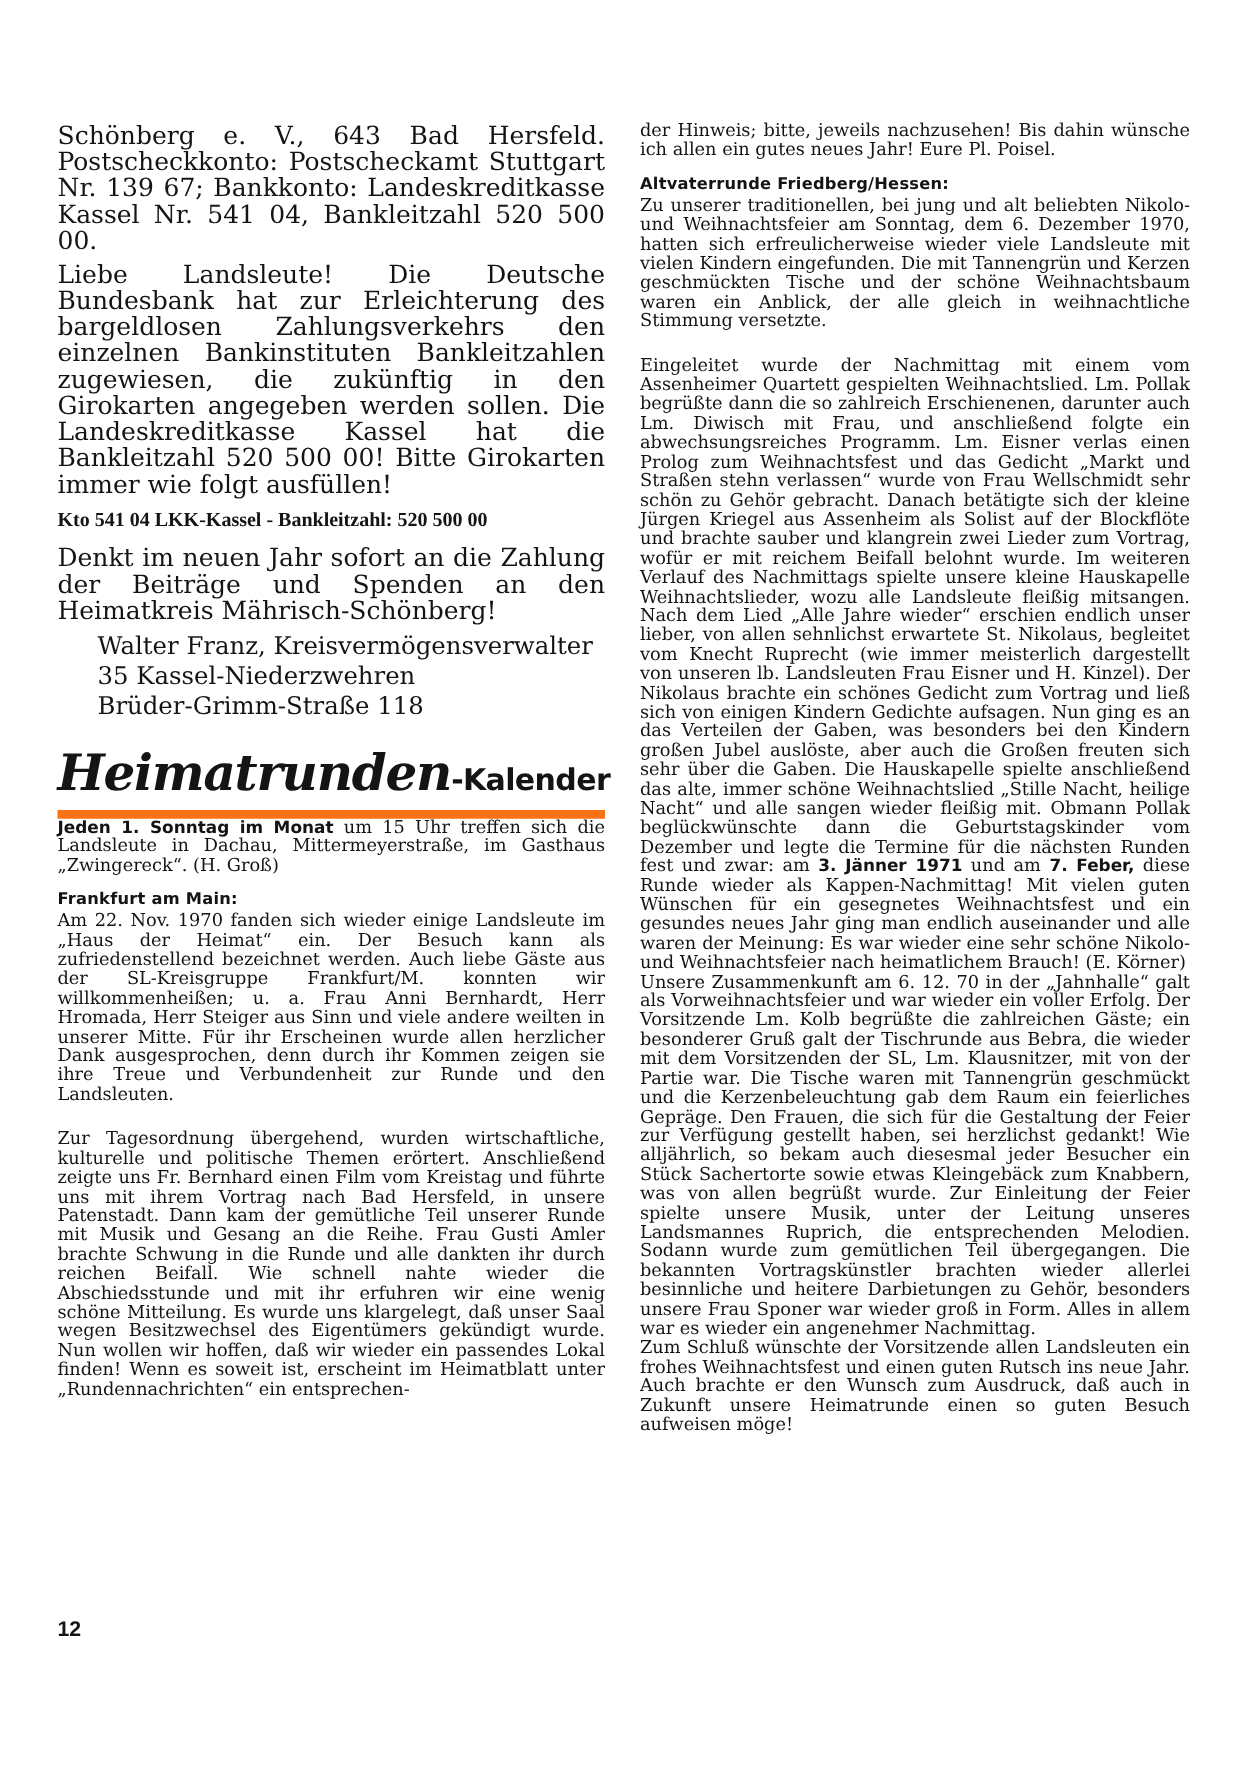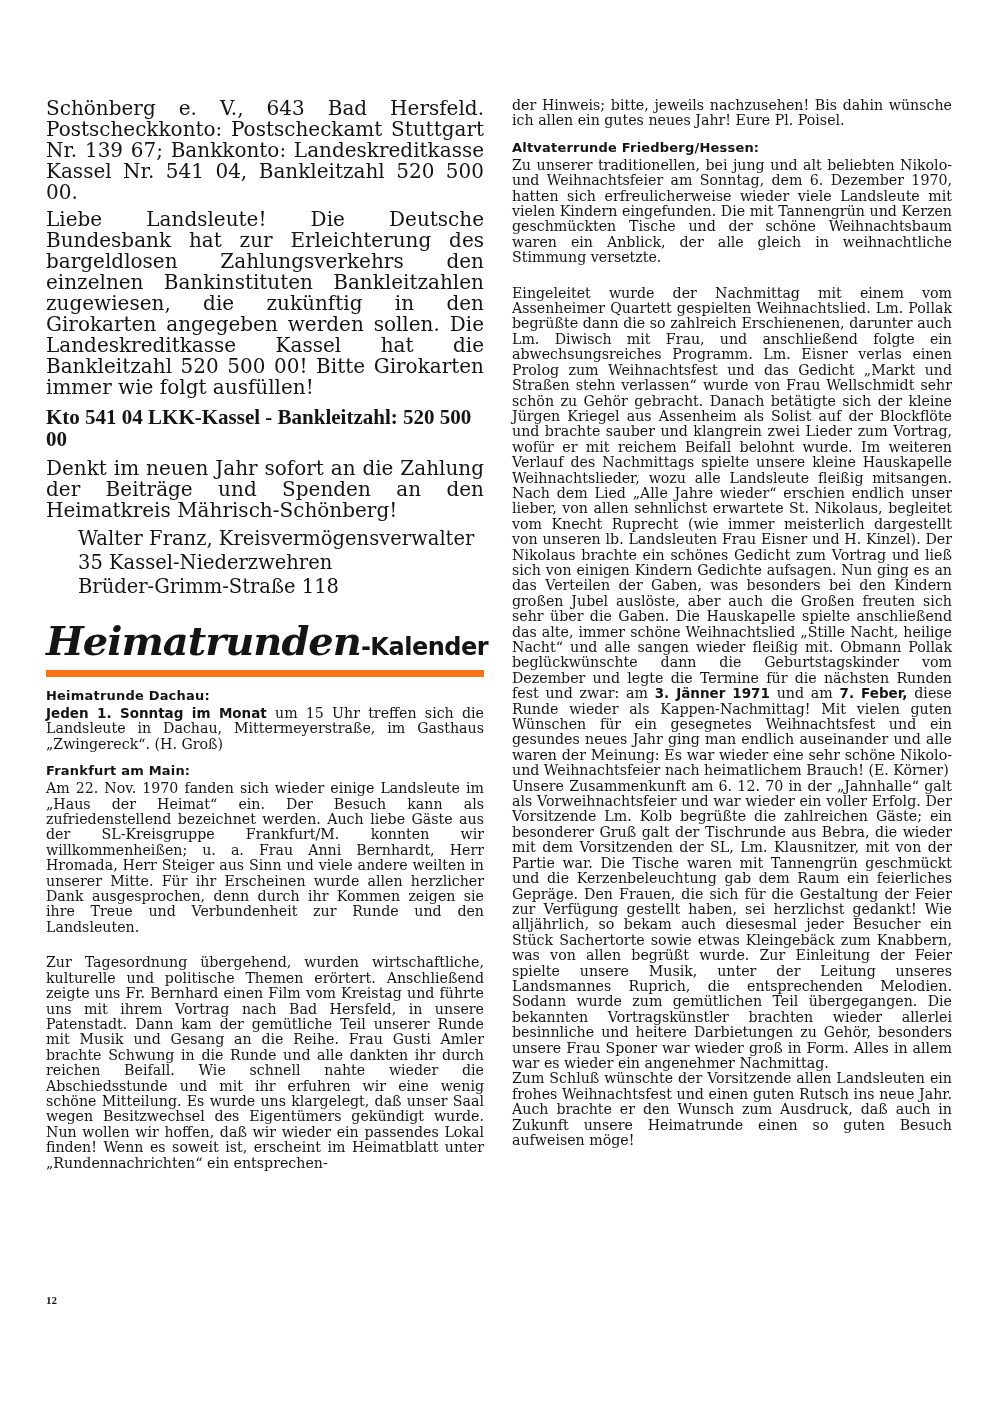--- a/index.html
+++ b/index.html
@@ -2,32 +2,32 @@
 <html><head>
 <meta charset="utf-8">
 <style>
   html, body { margin: 0; padding: 0; background: #ffffff; }
   body { width: 1000px; height: 1413px; position: relative; overflow: hidden; color: #141414; }
   .col { position: absolute; top: 98px; }
   .col-left { left: 46px; width: 438px; }
   .col-right { left: 512px; width: 440px; }
   .serif-lg { font-family: "DejaVu Serif", serif; font-size: 20px; line-height: 21px; text-align: justify; margin: 0; }
   .serif-lg + .serif-lg { margin-top: 6px; }
-  .bold-lg { font-family: "Liberation Serif", serif; font-weight: bold; font-size: 21px; line-height: 22px; margin: 8px 0 8px 0; }
+  .bold-lg { font-family: "Liberation Serif", serif; font-weight: bold; font-size: 16px; line-height: 22px; margin: 8px 0 8px 0; }
   .sig { font-family: "DejaVu Serif", serif; font-size: 19.5px; line-height: 24px; margin: 0 0 0 32px; }
   .sig-block { margin-top: 6px; }
   .masthead { margin-top: 18px; border-bottom: 7px solid #f97316; padding-bottom: 6px; white-space: nowrap; }
   .masthead .script { font-family: "DejaVu Serif", serif; font-style: italic; font-weight: bold; font-size: 40px; letter-spacing: -1px; }
   .masthead .plain { font-family: "DejaVu Sans", sans-serif; font-weight: bold; font-size: 24px; letter-spacing: -0.5px; }
   .hd { font-family: "DejaVu Sans", sans-serif; font-weight: bold; font-size: 13px; line-height: 17px; margin: 10px 0 2px 0; letter-spacing: 0.2px; }
   .hd.first { margin-top: 0; }
   .txt { font-family: "DejaVu Serif", serif; font-size: 14.2px; line-height: 15.4px; text-align: justify; margin: 0; }
   .txt b { font-family: "DejaVu Sans", sans-serif; font-weight: bold; font-size: 13.5px; }
   .txt + .txt { margin-top: 20px; }
-  .pagenum { position: absolute; left: 46px; top: 1294px; font-family: Liberation Serif, serif; font-weight: bold; font-size: 11px; }
+  .pagenum { position: absolute; left: 46px; top: 1294px; font-family: Liberation Sans, sans-serif; font-weight: bold; font-size: 17px; }
 </style>
 </head>
 <body>
 
 <div class="col col-left">
   <p class="serif-lg">Schönberg e. V., 643 Bad Hersfeld. Postscheckkonto: Postscheckamt Stuttgart Nr. 139 67; Bankkonto: Landeskreditkasse Kassel Nr. 541 04, Bankleitzahl 520 500 00.</p>
   <p class="serif-lg">Liebe Landsleute! Die Deutsche Bundesbank hat zur Erleichterung des bargeldlosen Zahlungsverkehrs den einzelnen Bankinstituten Bankleitzahlen zugewiesen, die zukünftig in den Girokarten angegeben werden sollen. Die Landeskreditkasse Kassel hat die Bankleitzahl 520 500 00! Bitte Girokarten immer wie folgt ausfüllen!</p>
   <p class="bold-lg">Kto 541 04 LKK-Kassel - Bankleitzahl: 520 500 00</p>
   <p class="serif-lg">Denkt im neuen Jahr sofort an die Zahlung der Beiträge und Spenden an den Heimatkreis Mährisch-Schönberg!</p>
   <div class="sig-block">
@@ -36,21 +36,20 @@
     <p class="sig">Brüder-Grimm-Straße 118</p>
   </div>
 
   <div class="masthead">
     <span class="script">Heimatrunden</span><span class="plain">-Kalender</span>
   </div>
 
 
 
   <div>
-    <div class="hd">Heimatrunde Dachau:</div>
     <p class="txt"><b>Jeden 1. Sonntag im Monat</b><span> um 15 Uhr treffen sich die Landsleute in Dachau, Mittermeyerstraße, im Gasthaus „Zwingereck“. (H. Groß)</span></p>
   </div>
 
   <div>
     <div class="hd">Frankfurt am Main:</div>
     <p class="txt">Am 22. Nov. 1970 fanden sich wieder einige Landsleute im „Haus der Heimat“ ein. Der Besuch kann als zufriedenstellend bezeichnet werden. Auch liebe Gäste aus der SL-Kreisgruppe Frankfurt/M. konnten wir willkommenheißen; u. a. Frau Anni Bernhardt, Herr Hromada, Herr Steiger aus Sinn und viele andere weilten in unserer Mitte. Für ihr Erscheinen wurde allen herzlicher Dank ausgesprochen, denn durch ihr Kommen zeigen sie ihre Treue und Verbundenheit zur Runde und den Landsleuten.</p>
     <p class="txt">Zur Tagesordnung übergehend, wurden wirtschaftliche, kulturelle und politische Themen erörtert. Anschließend zeigte uns Fr. Bernhard einen Film vom Kreistag und führte uns mit ihrem Vortrag nach Bad Hersfeld, in unsere Patenstadt. Dann kam der gemütliche Teil unserer Runde mit Musik und Gesang an die Reihe. Frau Gusti Amler brachte Schwung in die Runde und alle dankten ihr durch reichen Beifall. Wie schnell nahte wieder die Abschiedsstunde und mit ihr erfuhren wir eine wenig schöne Mitteilung. Es wurde uns klargelegt, daß unser Saal wegen Besitzwechsel des Eigentümers gekündigt wurde. Nun wollen wir hoffen, daß wir wieder ein passendes Lokal finden! Wenn es soweit ist, erscheint im Heimatblatt unter „Rundennachrichten“ ein entsprechen-</p>
   </div>
 </div>
 

